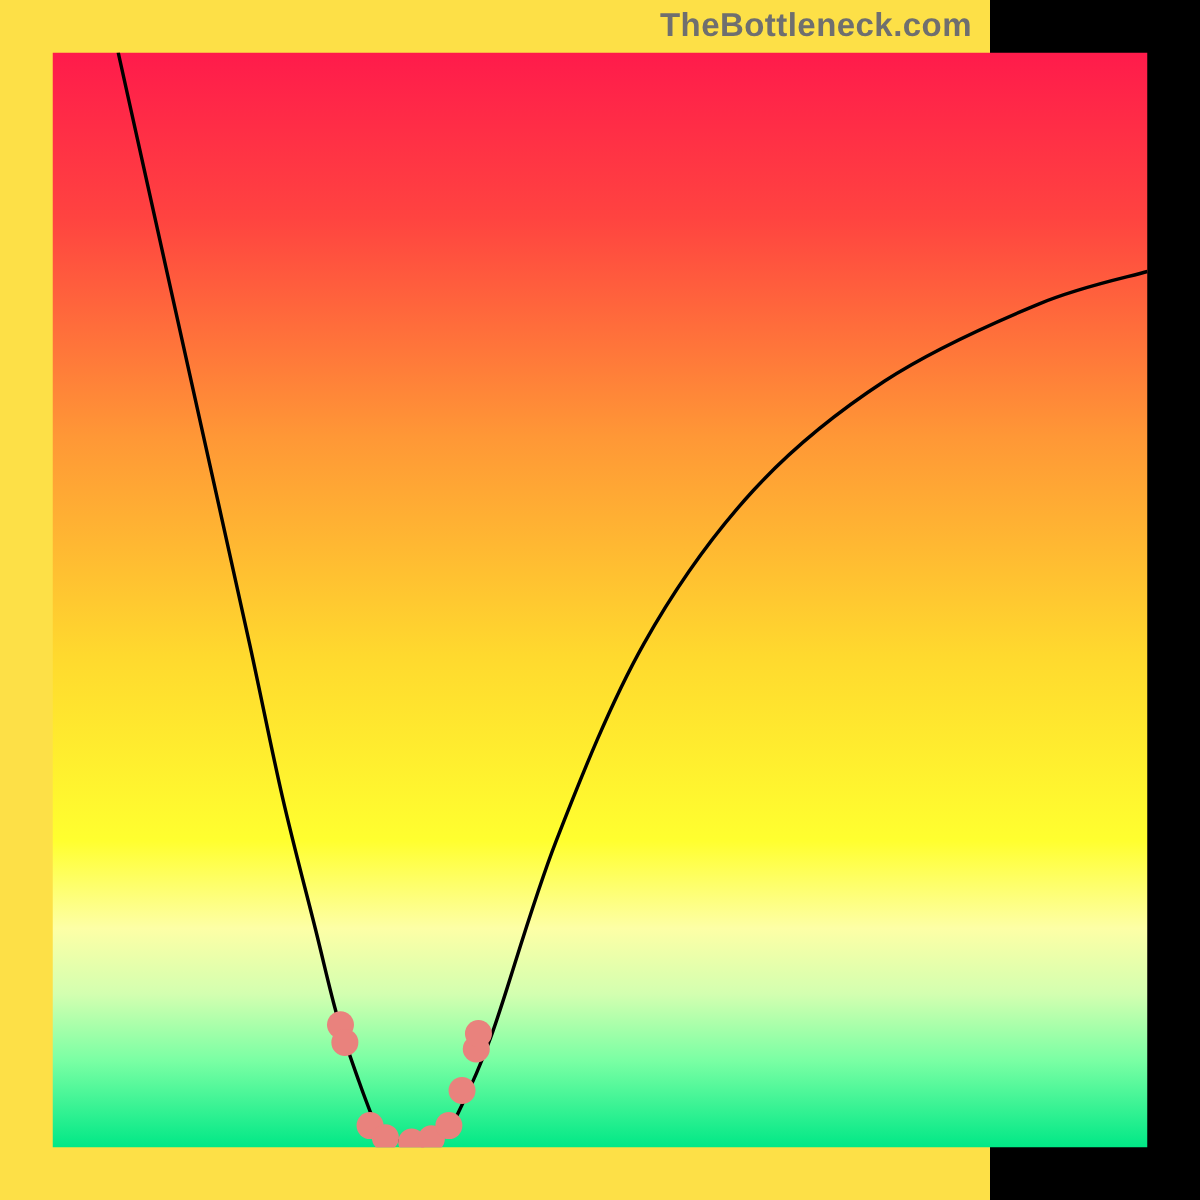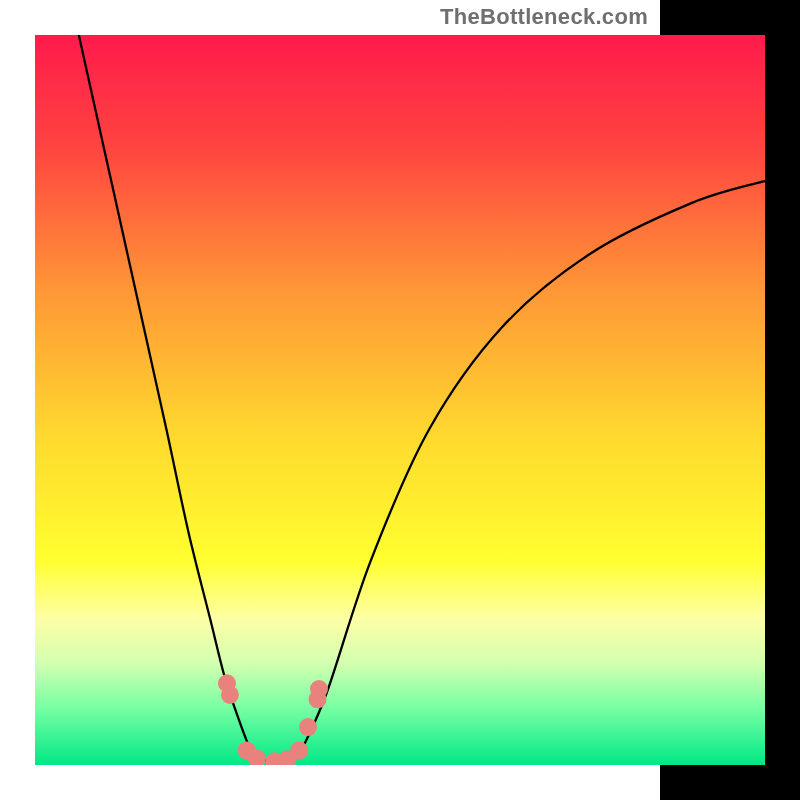--- a/index.html
+++ b/index.html
@@ -8,21 +8,21 @@
     width: 800px;
     height: 800px;
     overflow: hidden;
     background: #000;
     font-family: Arial, Helvetica, sans-serif;
   }
   .outer {
     position: relative;
     width: 660px;
     height: 800px;
-    background: #ffffff;
+    background: #fde047;
   }
   .plot {
     position: absolute;
     left: 35px;
     top: 35px;
     width: 730px;
     height: 730px;
     
   }
   .watermark {

